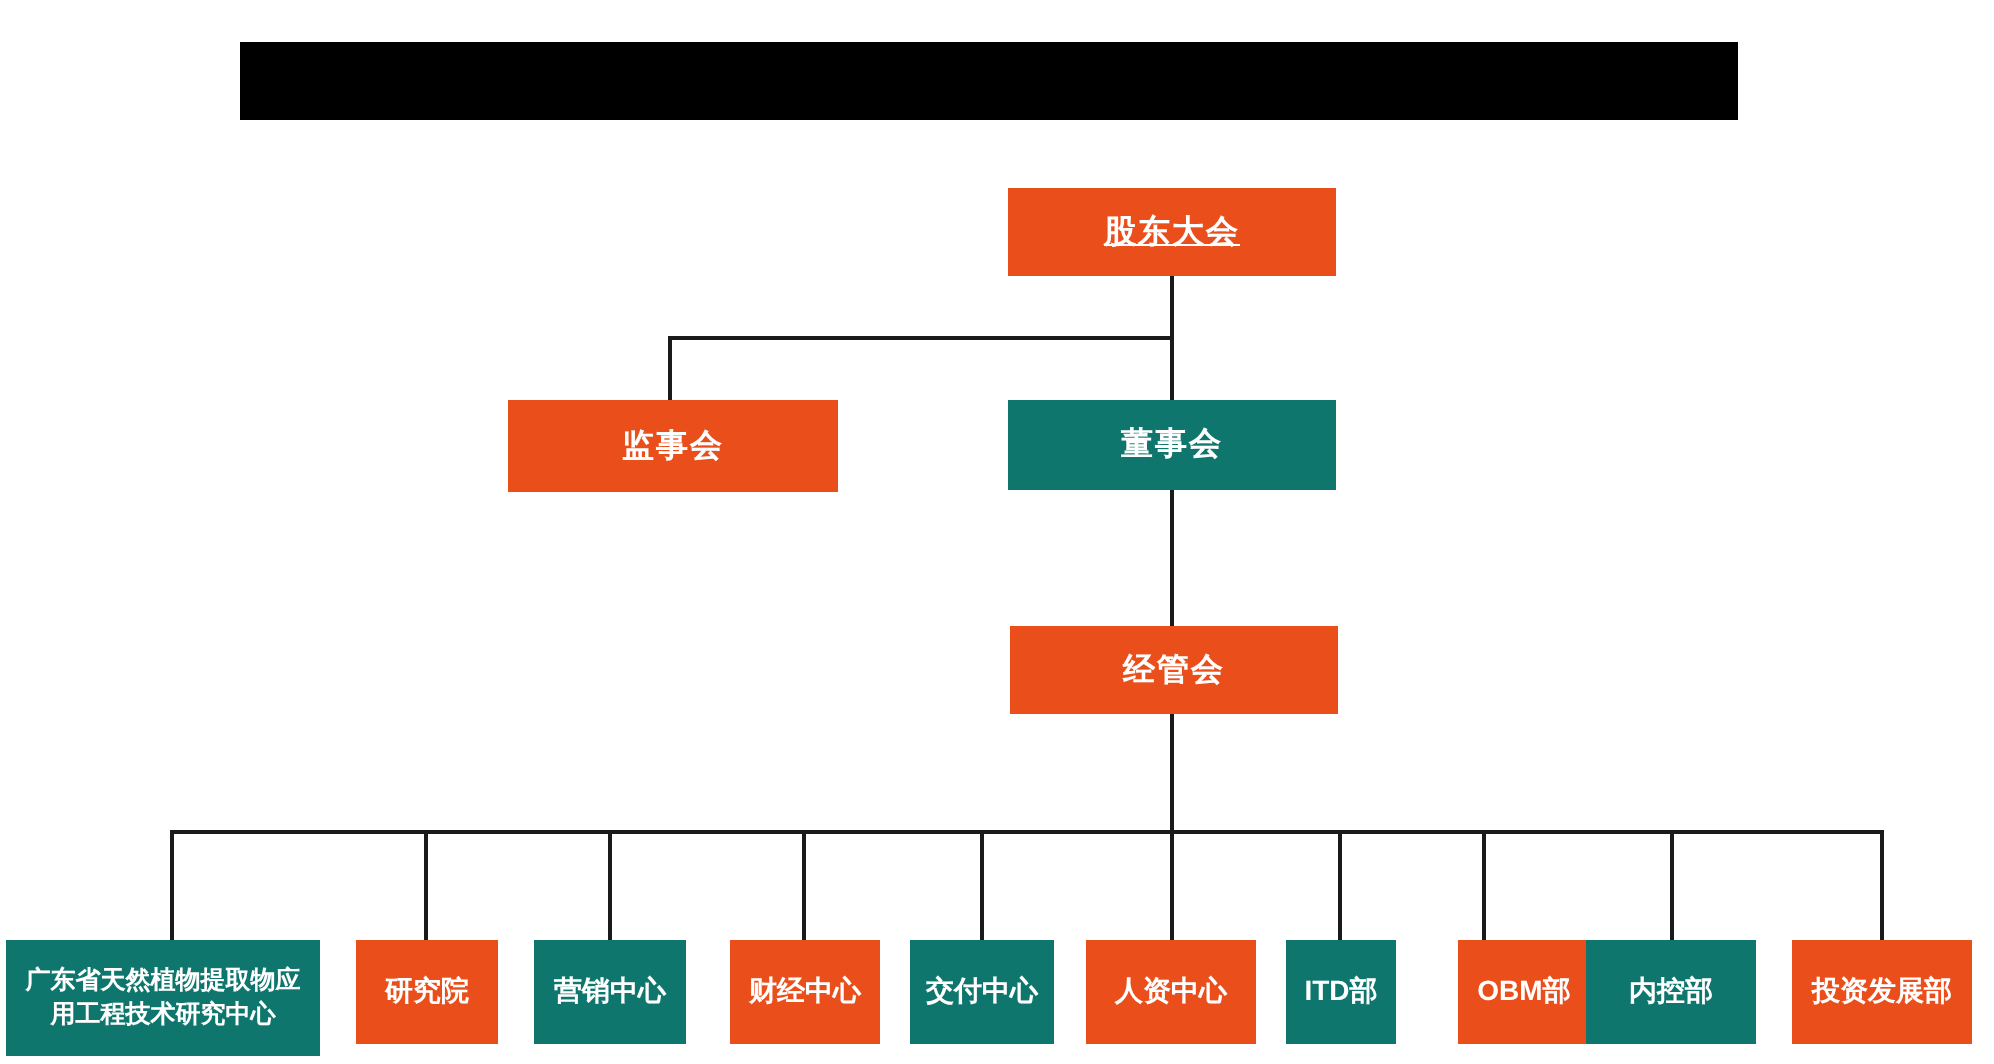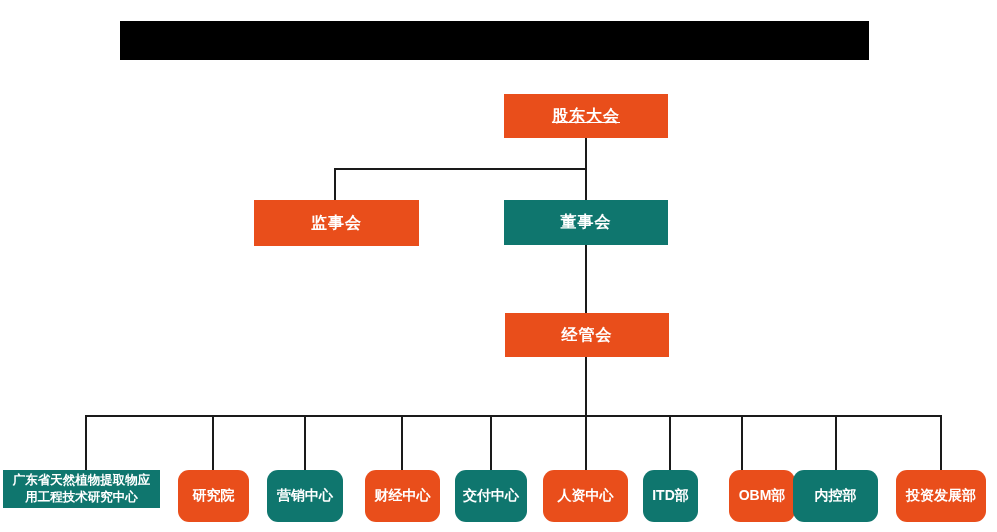--- a/index.html
+++ b/index.html
@@ -29,21 +29,21 @@
     align-items: center;
     justify-content: center;
     text-align: center;
     color: #ffffff;
     font-weight: bold;
     box-sizing: border-box;
   }
   .node.primary   { background: #E94E1B; }
   .node.secondary { background: #0f766e; }
   .lvl-top { font-size: 16px; letter-spacing: 1px; }
-  .lvl-bottom { font-size: 14px; border-radius: 11px; }
+  .lvl-bottom { font-size: 14px; }
   .lvl-bottom-small { font-size: 12.5px; line-height: 1.35; padding: 2px 5px; }
   .line {
     position: absolute;
     background: #1a1a1a;
   }
 </style>
 </head>
 <body>
 
 <div class="canvas">
@@ -74,21 +74,21 @@
     <span>监事会</span>
   </div>
   <div class="node secondary lvl-top" style="left:504px; top:200px; width:164px; height:45px;">
     <span>董事会</span>
   </div>
 
   <div class="node primary lvl-top" style="left:505px; top:313px; width:164px; height:44px;">
     <span>经管会</span>
   </div>
 
-  <div class="node secondary lvl-bottom-small" style="left:3px; top:470px; width:157px; height:38px;">
+  <div class="node secondary lvl-bottom-small" style="left:3px; top:470px; width:157px; height:58px;">
     <span>广东省天然植物提取物应用工程技术研究中心</span>
   </div>
   <div class="node primary lvl-bottom" style="left:178px; top:470px; width:71px; height:52px;">
     <span>研究院</span>
   </div>
   <div class="node secondary lvl-bottom" style="left:267px; top:470px; width:76px; height:52px;">
     <span>营销中心</span>
   </div>
   <div class="node primary lvl-bottom" style="left:365px; top:470px; width:75px; height:52px;">
     <span>财经中心</span>

